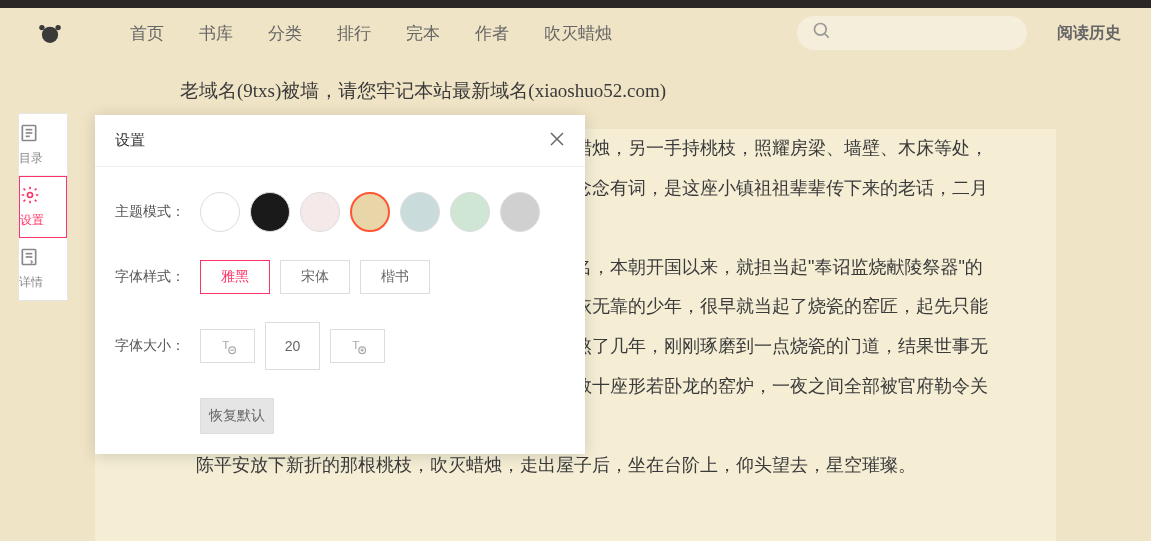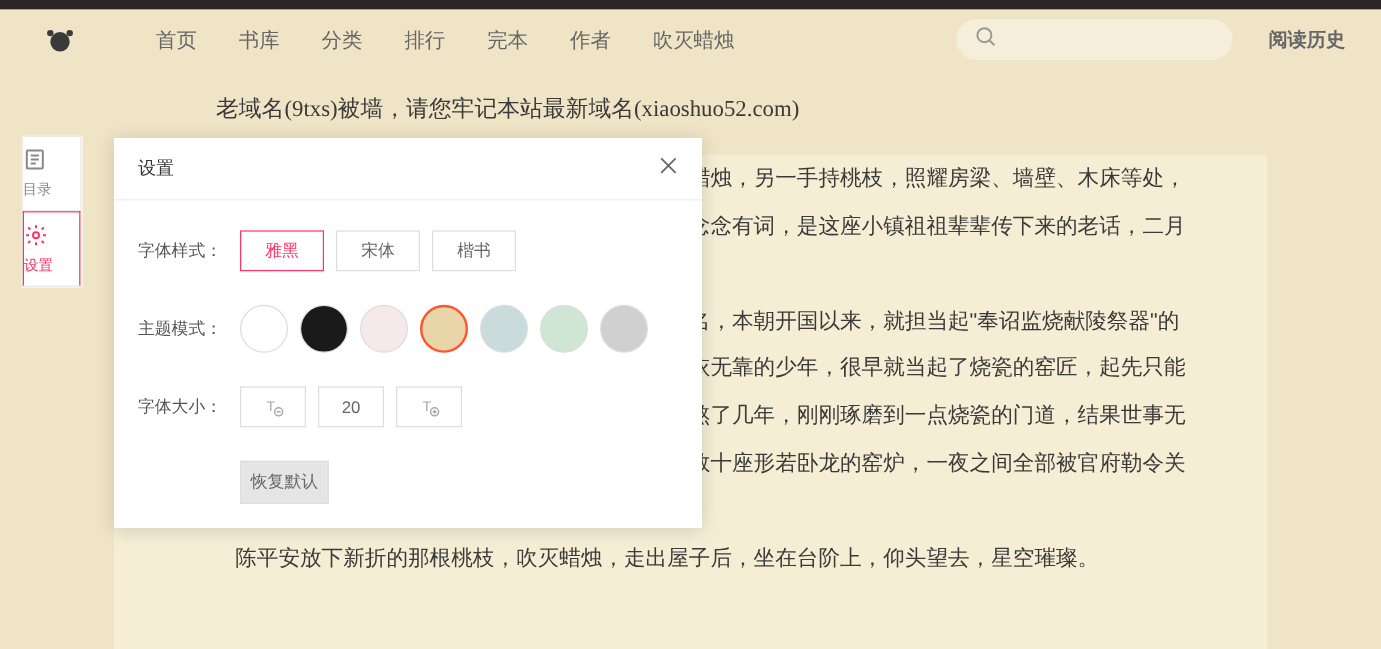--- a/index.html
+++ b/index.html
@@ -31,21 +31,21 @@
   .close-btn { font-size: 20px; color: #666; cursor: pointer; background: none; border: none; }
   .settings-body { padding: 25px 20px 20px; }
   .row { display: flex; align-items: center; margin-bottom: 28px; }
   .row-label { width: 85px; font-size: 14px; color: #555; }
   .row-content { display: flex; gap: 10px; align-items: center; }
   .theme-circle { width: 40px; height: 40px; border-radius: 50%; border: 1px solid #ddd; cursor: pointer; }
   .theme-circle.selected { border: 2px solid #ff5533; }
   .font-btn { width: 70px; height: 34px; border: 1px solid #ddd; background: #fff; font-size: 14px; color: #666; cursor: pointer; }
   .font-btn.selected { border-color: #ff3366; color: #ff3366; }
   .size-btn { width: 55px; height: 34px; border: 1px solid #ddd; background: #fff; cursor: pointer; display: flex; align-items: center; justify-content: center; color: #999; }
-  .size-val { width: 55px; height: 34px; border: 1px solid #ddd; display: flex; align-items: center; justify-content: center; font-size: 14px; color: #666; }
+  .size-val { width: 55px; height: 48px; border: 1px solid #ddd; display: flex; align-items: center; justify-content: center; font-size: 14px; color: #666; }
   .reset-btn { padding: 8px 8px; border: 1px solid #ddd; background: #e5e5e5; font-size: 14px; color: #666; cursor: pointer; margin-left: 85px; }
 </style>
 </head>
 <body>
 
 <div class="topbar"></div>
 
 <div class="header">
   <div class="logo">
     <svg viewBox="0 0 40 40" width="36" height="36">
@@ -86,57 +86,66 @@
         </svg></span>
       <span>目录</span>
     </div>
     <div class="side-item active">
       <span><svg class="side-icon" viewBox="0 0 24 24" fill="none" stroke="currentColor" stroke-width="2">
           <circle cx="12" cy="12" r="3"></circle>
           <path d="M12 2v3M12 19v3M4.2 4.2l2.1 2.1M17.7 17.7l2.1 2.1M2 12h3M19 12h3M4.2 19.8l2.1-2.1M17.7 6.3l2.1-2.1"></path>
         </svg></span>
       <span>设置</span>
     </div>
+    <div class="side-item">
+      <span><svg class="side-icon" viewBox="0 0 24 24" fill="none" stroke="currentColor" stroke-width="2">
+          <rect x="4" y="3" width="16" height="18" rx="1"></rect>
+          <line x1="8" y1="8" x2="16" y2="8"></line>
+          <line x1="8" y1="12" x2="16" y2="12"></line>
+          <polyline points="14 16 16 18 14 20" stroke-width="1.5"></polyline>
+        </svg></span>
+      <span>详情</span>
+    </div>
   </div>
 
 <div class="reading">
   <p>苦伶仃的清瘦少年，此时他正按照习俗，一手持蜡烛，另一手持桃枝，照耀房梁、墙壁、木床等处，用桃枝敲敲打打，试图借此驱赶蛇蝎、蜈蚣等，嘴里念念有词，是这座小镇祖祖辈辈传下来的老话，二月二，烛照梁，桃打墙，人间蛇虫无处藏。</p>
   <p>少年姓陈，名平安，爹娘早逝。小镇瓷器极负盛名，本朝开国以来，就担当起"奉诏监烧献陵祭器"的重任，有朝廷官员常年驻扎此地，监理官窑事务。无依无靠的少年，很早就当起了烧瓷的窑匠，起先只能做些杂事粗活，跟着一个脾气糟糕的半路师傅，辛苦熬了几年，刚刚琢磨到一点烧瓷的门道，结果世事无常，小镇突然失去了官窑造办这张护身符，小镇周边数十座形若卧龙的窑炉，一夜之间全部被官府勒令关闭熄火。</p>
   <p>陈平安放下新折的那根桃枝，吹灭蜡烛，走出屋子后，坐在台阶上，仰头望去，星空璀璨。</p>
 </div>
 
 <div class="settings-panel">
   <div class="settings-head">
     <span class="settings-title">设置</span>
     <button class="close-btn">
       <svg width="16" height="16" viewBox="0 0 16 16" stroke="#666" stroke-width="1.5">
           <line x1="2" y1="2" x2="14" y2="14"></line>
           <line x1="14" y1="2" x2="2" y2="14"></line>
         </svg>
     </button>
   </div>
   <div class="settings-body">
     <div class="row">
-      <div class="row-label">字体样式：</div>
-      <div class="row-content">
-          <button class="font-btn selected">雅黑</button>
-          <button class="font-btn">宋体</button>
-          <button class="font-btn">楷书</button>
-        </div>
-    </div>
-    <div class="row">
       <div class="row-label">主题模式：</div>
       <div class="row-content">
           <div class="theme-circle" style="background: rgb(255, 255, 255);"></div>
           <div class="theme-circle" style="background: rgb(26, 26, 26);"></div>
           <div class="theme-circle" style="background: rgb(245, 233, 233);"></div>
           <div class="theme-circle selected" style="background: rgb(232, 213, 168);"></div>
           <div class="theme-circle" style="background: rgb(201, 219, 219);"></div>
           <div class="theme-circle" style="background: rgb(207, 230, 212);"></div>
           <div class="theme-circle" style="background: rgb(208, 208, 208);"></div>
+        </div>
+    </div>
+    <div class="row">
+      <div class="row-label">字体样式：</div>
+      <div class="row-content">
+          <button class="font-btn selected">雅黑</button>
+          <button class="font-btn">宋体</button>
+          <button class="font-btn">楷书</button>
         </div>
     </div>
     <div class="row">
       <div class="row-label">字体大小：</div>
       <div class="row-content">
         <button class="size-btn">
           <svg width="20" height="20" viewBox="0 0 24 24" fill="none" stroke="#aaa" stroke-width="1.5">
               <text x="5" y="16" font-size="14" fill="#aaa" stroke="none">T</text>
               <circle cx="17" cy="17" r="4"></circle>
               <line x1="15" y1="17" x2="19" y2="17"></line>

